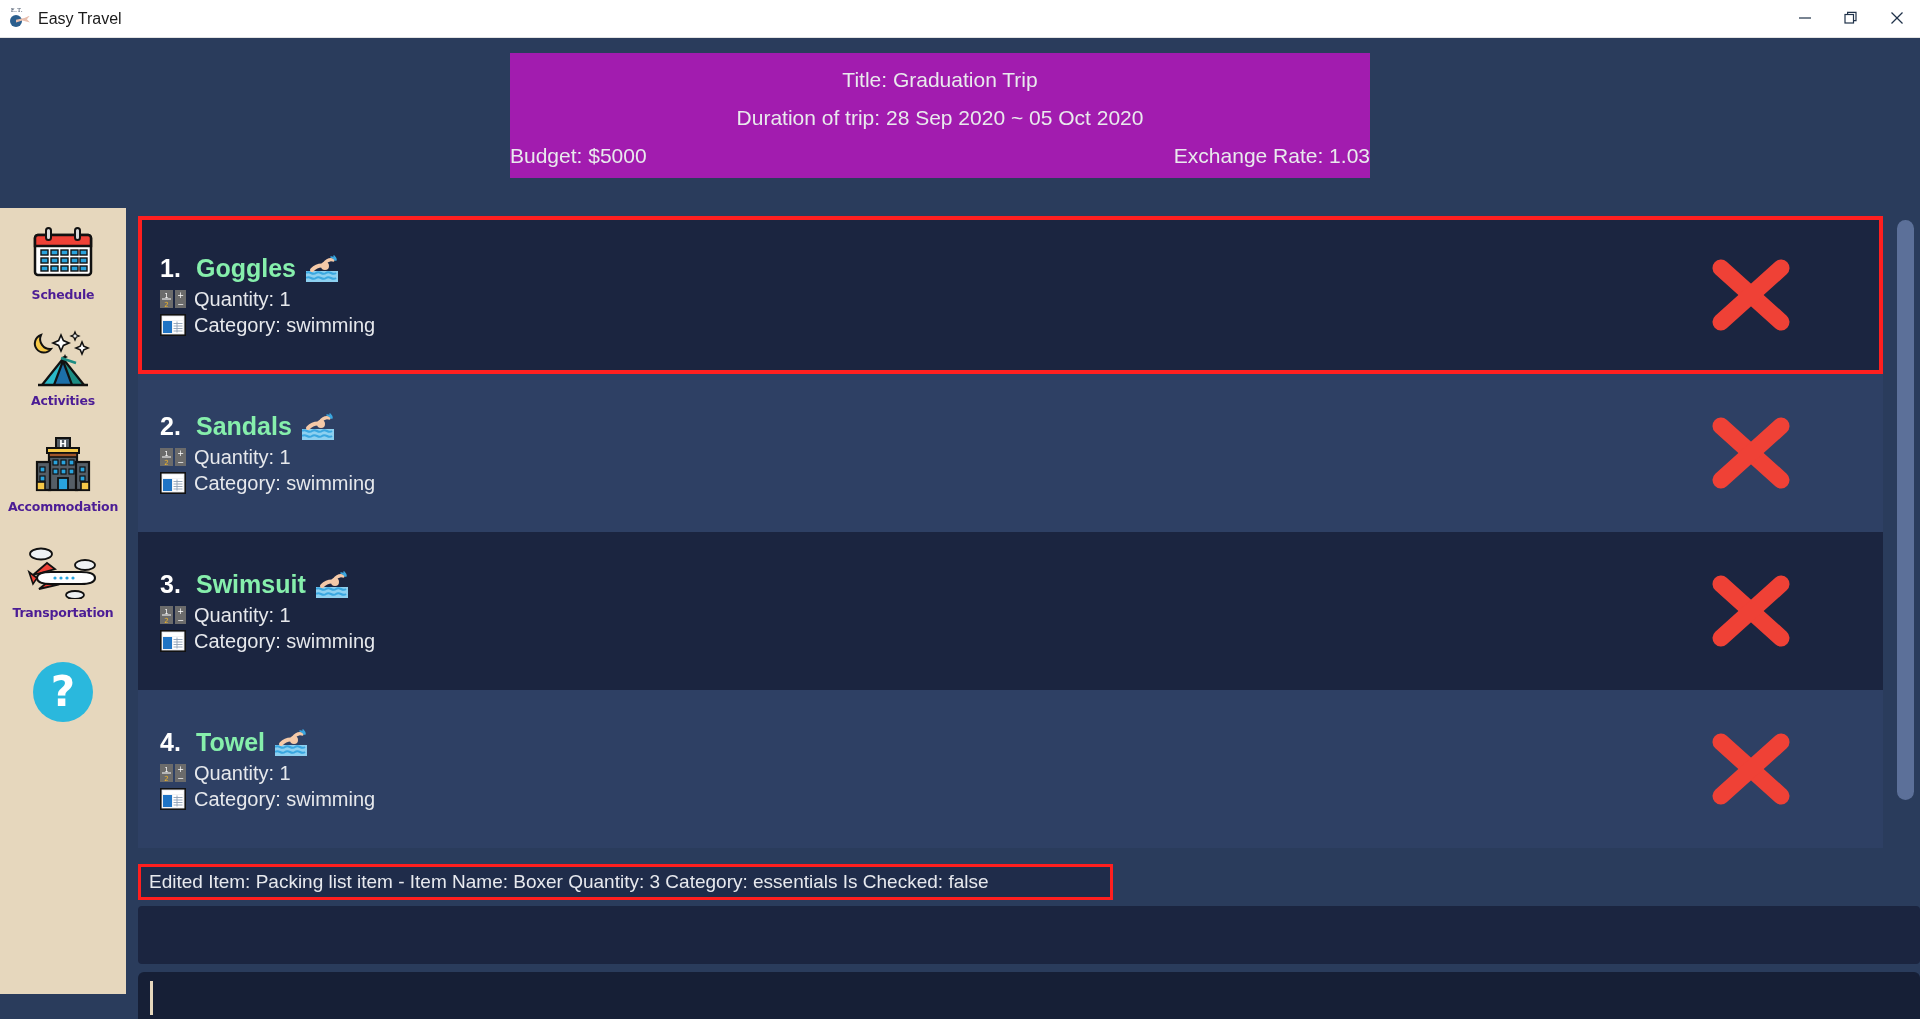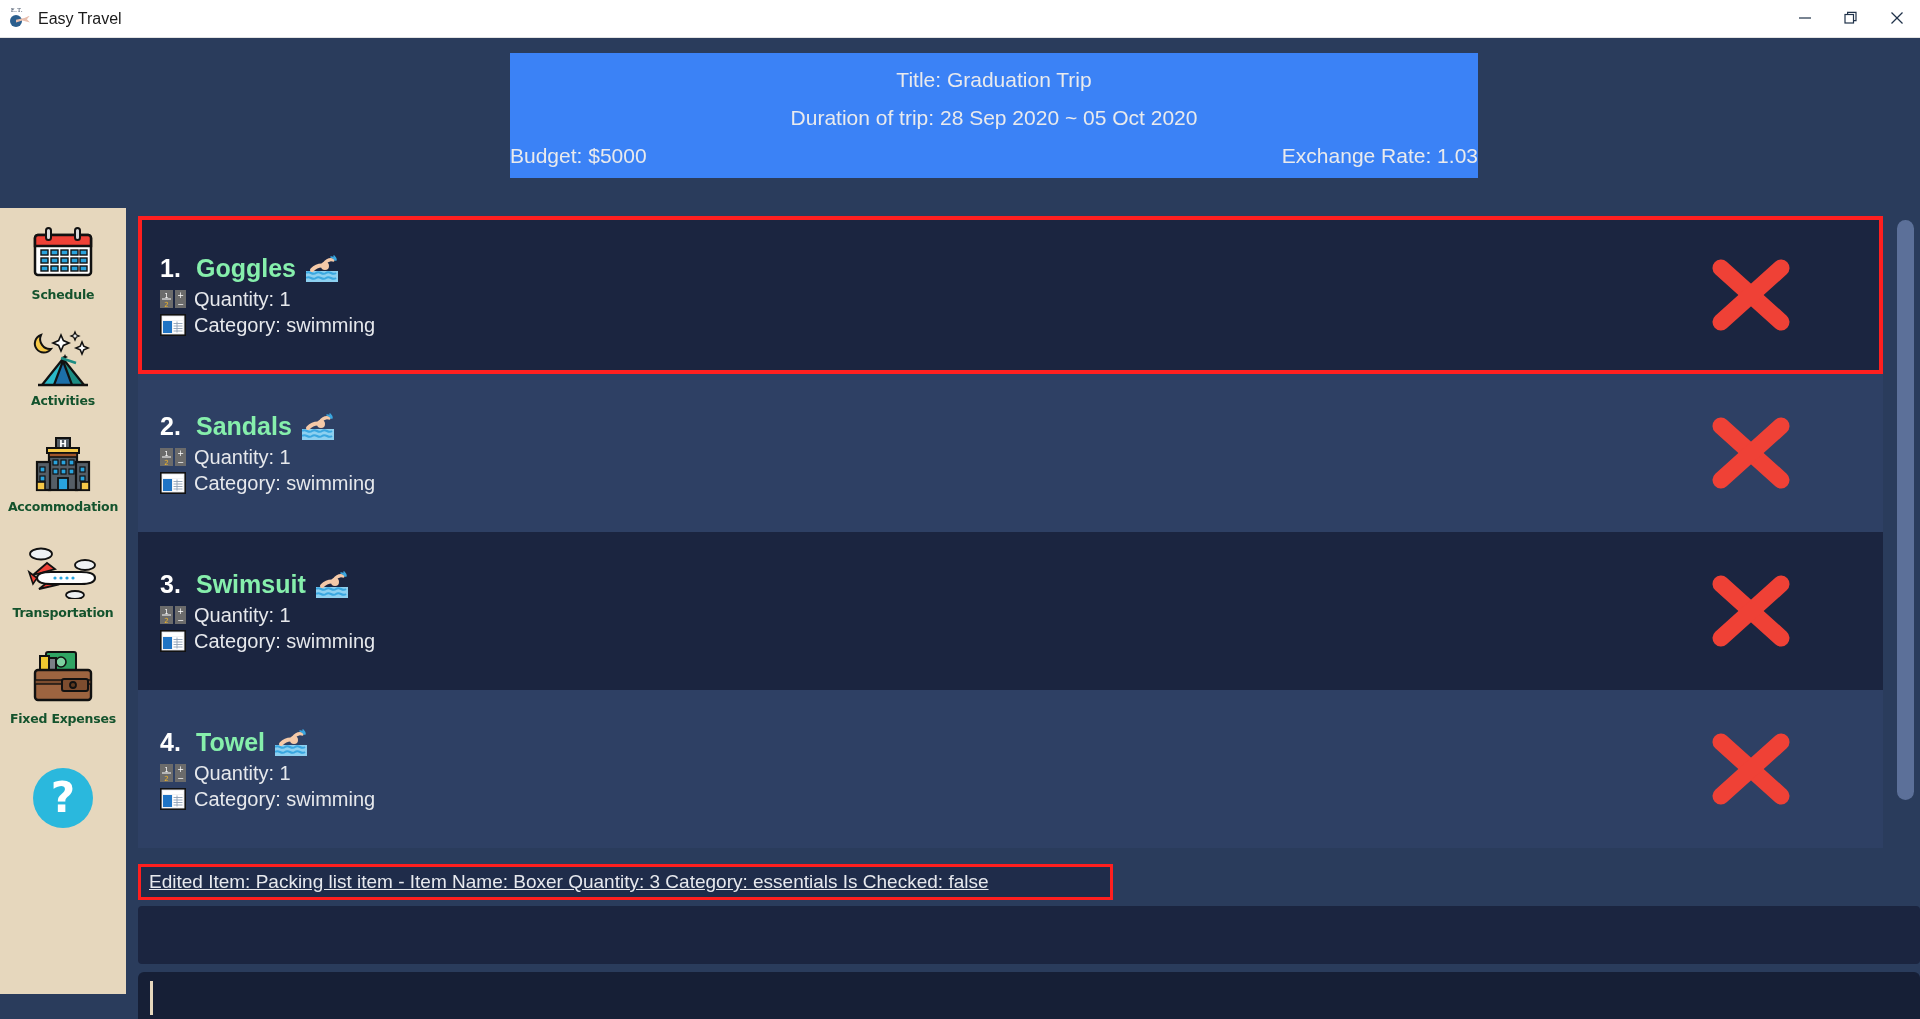--- a/index.html
+++ b/index.html
@@ -36,40 +36,40 @@
     width:46px;height:35px;display:flex;align-items:center;justify-content:center;
     color:#20324a;
   }
   .tb-btn svg{ display:block; }
 
   
   .shell{ width:1920px; height:984px; background:#2a3c5c; position:relative; }
 
   
   .trip-card{
-    position:absolute; left:510px; top:15px; width:968px; height:125px;
-    background:#3b82f6; color:#e8e8ea; padding:8px 0 0 0;
+    position:absolute; left:510px; top:15px; width:860px; height:125px;
+    background:#a21caf; color:#e8e8ea; padding:8px 0 0 0;
   }
   .trip-row{ height:38px; display:flex; align-items:center; justify-content:center; }
   .trip-row.split{ justify-content:space-between; }
   .trip-line{ font-size:21px; color:#e9eaed; font-weight:400; }
 
   
   .sidebar{
     position:absolute; left:0; top:170px; width:126px; height:786px;
     background:#e6d7bd; display:flex; flex-direction:column; align-items:center;
   }
   .side-item{
     width:126px; height:106px; display:flex; flex-direction:column;
     align-items:center; justify-content:center; gap:2px; flex:none;
     cursor:pointer;
   }
   .side-item.active{ background:#e79aa8; }
   .side-label{
-    font-size:12.5px; color:#14532d; font-weight:700;
+    font-size:12.5px; color:#4c1d95; font-weight:700;
     font-family:"DejaVu Sans", sans-serif; letter-spacing:-.2px;
   }
   .side-glyph{ height:64px; display:flex; align-items:center; justify-content:center; }
   .side-glyph svg{ display:block; }
   .help-item{ height:120px; }
 
   
   .main{
     position:absolute; left:138px; top:178px; width:1782px; height:778px;
     overflow:hidden;
@@ -101,21 +101,21 @@
     position:absolute; right:90px; top:50%; transform:translateY(-50%);
     width:84px; height:74px; cursor:pointer;
   }
 
   
   .status{
     position:absolute; left:138px; top:826px; width:975px; height:36px;
     border:3px solid #ff1f1f; background:#1f2c4a; display:flex; align-items:center;
     padding-left:8px;
   }
-  .status-text{ font-size:19px; color:#e7e9ee; white-space:nowrap;text-decoration:underline; }
+  .status-text{ font-size:19px; color:#e7e9ee; white-space:nowrap; }
 
   .panel-bottom{
     position:absolute; left:138px; top:868px; width:1782px; height:58px;
     background:#1b2540; border-radius:4px;
   }
   .input-bar{
     position:absolute; left:138px; top:934px; width:1782px; height:52px;
     background:#161f36; border-radius:6px; display:flex; align-items:center;
     padding-left:12px;
   }
@@ -276,35 +276,20 @@
               <circle cx="48" cy="35" r="1.6"></circle>
             </g>
           <path d="M12 35l-8-6 4 12z" fill="#ef4136" stroke="#111" stroke-width="1.6"></path>
           <ellipse cx="50" cy="52" rx="9" ry="4" fill="#eef1f4" stroke="#111" stroke-width="1.8"></ellipse>
         </svg>
       </div>
       <div class="side-label">Transportation</div>
     </div>
 
 
-    <div class="side-item">
-      <div class="side-glyph">
-        <svg width="66" height="54" viewBox="0 0 66 54">
-          <rect x="16" y="2" width="30" height="20" rx="2" fill="#2fa463" stroke="#111" stroke-width="2"></rect>
-          <circle cx="31" cy="12" r="5" fill="#7dd1a0" stroke="#111" stroke-width="1.6"></circle>
-          <rect x="10" y="6" width="9" height="18" fill="#f0c830" stroke="#111" stroke-width="2"></rect>
-          <rect x="19" y="8" width="7" height="16" fill="#7a7f86" stroke="#111" stroke-width="2"></rect>
-          <rect x="5" y="20" width="56" height="30" rx="3" fill="#9d6440" stroke="#111" stroke-width="2.4"></rect>
-          <rect x="5" y="30" width="56" height="4" fill="#7d4d2f" stroke="#111" stroke-width="1.4"></rect>
-          <rect x="32" y="29" width="26" height="12" rx="2" fill="#7d4d2f" stroke="#111" stroke-width="2"></rect>
-          <circle cx="43" cy="35" r="3" fill="#5c381f" stroke="#111" stroke-width="1.8"></circle>
-        </svg>
-      </div>
-      <div class="side-label">Fixed Expenses</div>
-    </div>
 
     <div class="side-item help-item">
       <div class="side-glyph">
         <svg width="72" height="72" viewBox="0 0 72 72">
           <circle cx="36" cy="36" r="30" fill="#2ab8dd"></circle>
           <text x="36" y="50" font-size="42" font-weight="bold" fill="#fff" text-anchor="middle" font-family="DejaVu Sans, sans-serif">?</text>
         </svg>
       </div>
     </div>
   </div>

